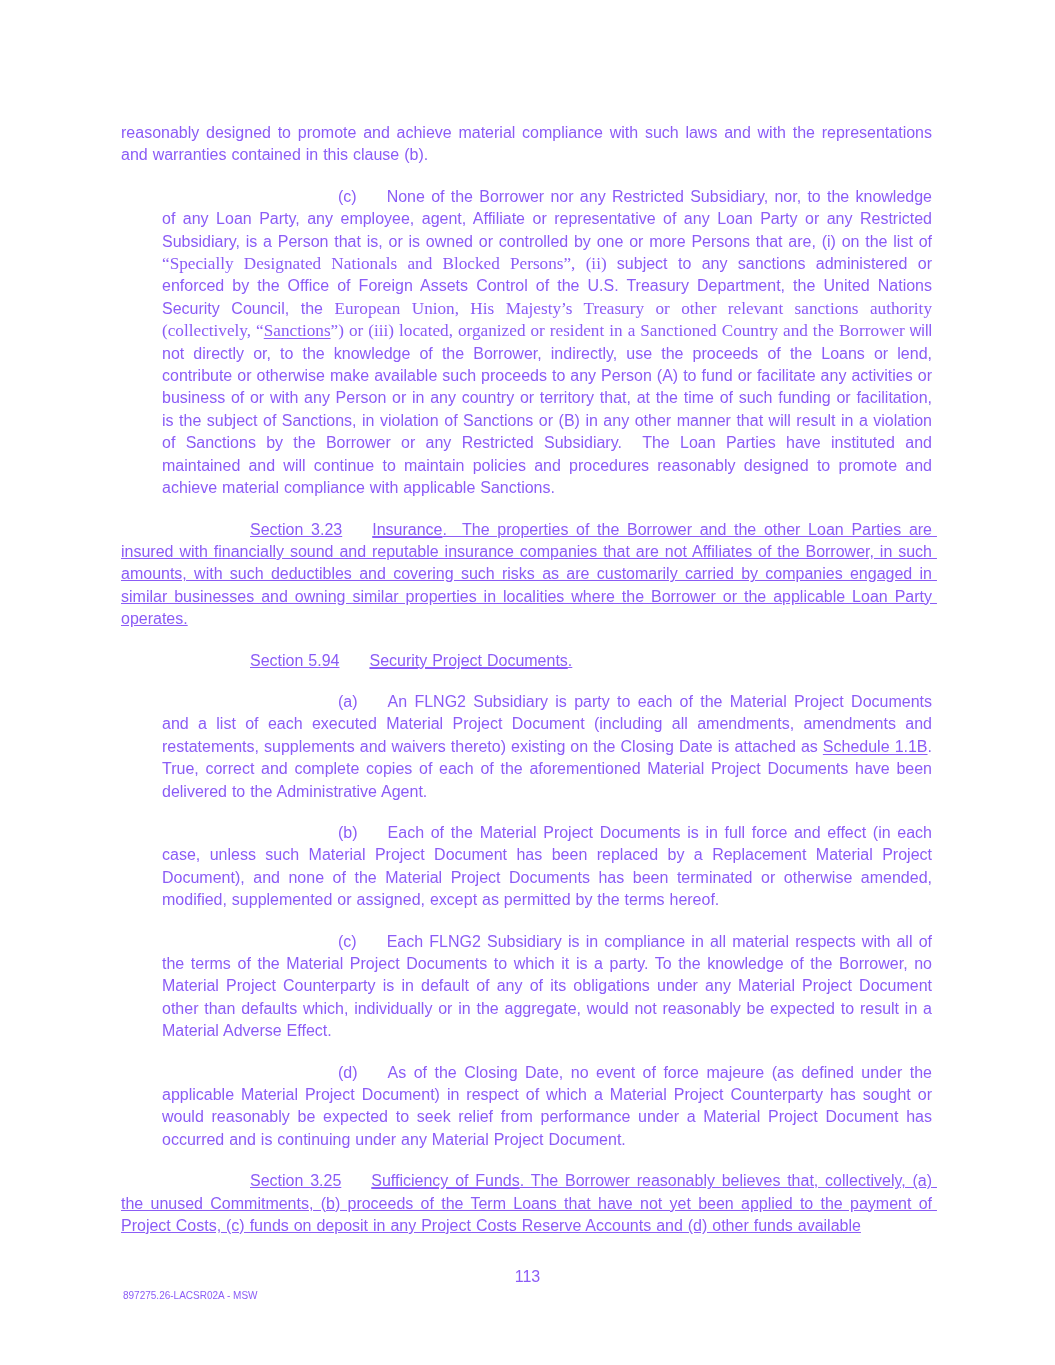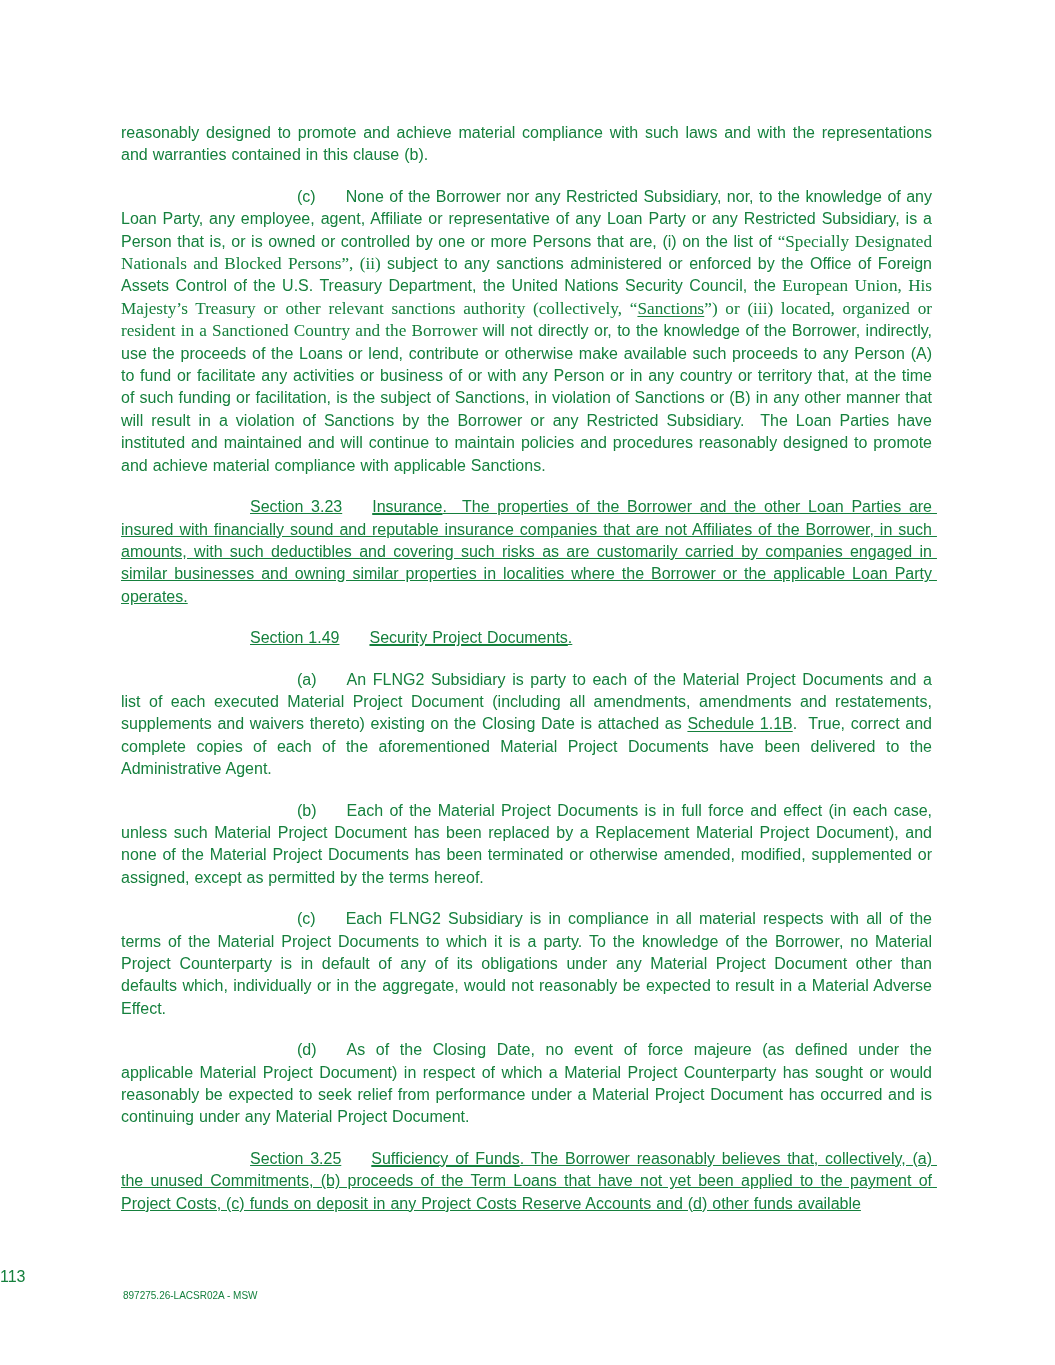--- a/index.html
+++ b/index.html
@@ -7,57 +7,57 @@
     padding: 0;
     background: #e8e8e8;
   }
   .page {
     position: relative;
     width: 1055px;
     height: 1365px;
     background: #ffffff;
     overflow: hidden;
     font-family: "Liberation Sans", sans-serif;
-    color: #15803d;
+    color: #8b5cf6;
   }
   .content {
     position: absolute;
     left: 121px;
     top: 122px;
     width: 811px;
   }
   .para {
     margin: 0 0 19px 0;
     text-align: justify;
     white-space: pre-wrap;
     font-size: 16px;
     line-height: 22.4px;
     word-spacing: 0.5px;
   }
-  .para.clause { text-indent: 176px; }
+  .para.clause { text-indent: 176px; margin-left: 41px; }
   .para.section { text-indent: 129px; text-decoration: underline; }
   .tab {
     display: inline-block;
     width: 30px;
     height: 1px;
   }
   .run.serif {
     font-family: "Liberation Serif", serif;
     font-size: 17.2px;
   }
   .run.underline {
     text-decoration: underline;
     text-underline-offset: 2px;
   }
   .page-number {
     position: absolute;
     top: 1266px;
     left: 0;
     width: 100%;
-    text-align: left;
+    text-align: center;
     font-size: 16px;
     line-height: 22px;
   }
   .doc-id {
     position: absolute;
     top: 1287px;
     left: 123px;
     font-size: 10px;
     line-height: 18px;
   }
@@ -67,21 +67,21 @@
 
 <div class="page">
   <div class="content">
 
     <p class="para"><span class="run">reasonably designed to promote and achieve material compliance with such laws and with the representations and warranties contained in this clause (b).</span></p>
 
     <p class="para clause"><span class="run">(c)</span><span class="tab"></span><span class="run">None of the Borrower nor any Restricted Subsidiary, nor, to the knowledge of any Loan Party, any employee, agent, Affiliate or representative of any Loan Party or any Restricted Subsidiary, is a Person that is, or is owned or controlled by one or more Persons that are, (i) on the list of </span><span class="run serif">“Specially Designated Nationals and Blocked Persons”, (ii) </span><span class="run">subject to any sanctions administered or enforced by the Office of Foreign Assets Control of the U.S. Treasury Department, the United Nations Security Council, the </span><span class="run serif">European Union, His Majesty’s Treasury or other relevant sanctions authority (collectively, “</span><span class="run serif underline">Sanctions</span><span class="run serif">”) or (iii) located, organized or resident in a Sanctioned Country and the Borrower </span><span class="run">will not directly or, to the knowledge of the Borrower, indirectly, use the proceeds of the Loans or lend, contribute or otherwise make available such proceeds to any Person (A) to fund or facilitate any activities or business of or with any Person or in any country or territory that, at the time of such funding or facilitation, is the subject of Sanctions, in violation of Sanctions or (B) in any other manner that will result in a violation of Sanctions by the Borrower or any Restricted Subsidiary.  The Loan Parties have instituted and maintained and will continue to maintain policies and procedures reasonably designed to promote and achieve material compliance with applicable Sanctions.</span></p>
 
     <p class="para section"><span class="run">Section 3.23</span><span class="tab"></span><span class="run underline">Insurance</span><span class="run">.  The properties of the Borrower and the other Loan Parties are insured with financially sound and reputable insurance companies that are not Affiliates of the Borrower, in such amounts, with such deductibles and covering such risks as are customarily carried by companies engaged in similar businesses and owning similar properties in localities where the Borrower or the applicable Loan Party operates.</span></p>
 
-    <p class="para section"><span class="run">Section 1.49</span><span class="tab"></span><span class="run underline">Security Project Documents</span><span class="run">.</span></p>
+    <p class="para section"><span class="run">Section 5.94</span><span class="tab"></span><span class="run underline">Security Project Documents</span><span class="run">.</span></p>
 
     <p class="para clause"><span class="run">(a)</span><span class="tab"></span><span class="run">An FLNG2 Subsidiary is party to each of the Material Project Documents and a list of each executed Material Project Document (including all amendments, amendments and restatements, supplements and waivers thereto) existing on the Closing Date is attached as </span><span class="run underline">Schedule 1.1B</span><span class="run">.  True, correct and complete copies of each of the aforementioned Material Project Documents have been delivered to the Administrative Agent.</span></p>
 
     <p class="para clause"><span class="run">(b)</span><span class="tab"></span><span class="run">Each of the Material Project Documents is in full force and effect (in each case, unless such Material Project Document has been replaced by a Replacement Material Project Document), and none of the Material Project Documents has been terminated or otherwise amended, modified, supplemented or assigned, except as permitted by the terms hereof.</span></p>
 
     <p class="para clause"><span class="run">(c)</span><span class="tab"></span><span class="run">Each FLNG2 Subsidiary is in compliance in all material respects with all of the terms of the Material Project Documents to which it is a party. To the knowledge of the Borrower, no Material Project Counterparty is in default of any of its obligations under any Material Project Document other than defaults which, individually or in the aggregate, would not reasonably be expected to result in a Material Adverse Effect.</span></p>
 
     <p class="para clause"><span class="run">(d)</span><span class="tab"></span><span class="run">As of the Closing Date, no event of force majeure (as defined under the applicable Material Project Document) in respect of which a Material Project Counterparty has sought or would reasonably be expected to seek relief from performance under a Material Project Document has occurred and is continuing under any Material Project Document.</span></p>
 
     <p class="para section"><span class="run">Section 3.25</span><span class="tab"></span><span class="run underline">Sufficiency of Funds</span><span class="run">. The Borrower reasonably believes that, collectively, (a) the unused Commitments, (b) proceeds of the Term Loans that have not yet been applied to the payment of Project Costs, (c) funds on deposit in any Project Costs Reserve Accounts and (d) other funds available</span></p>

